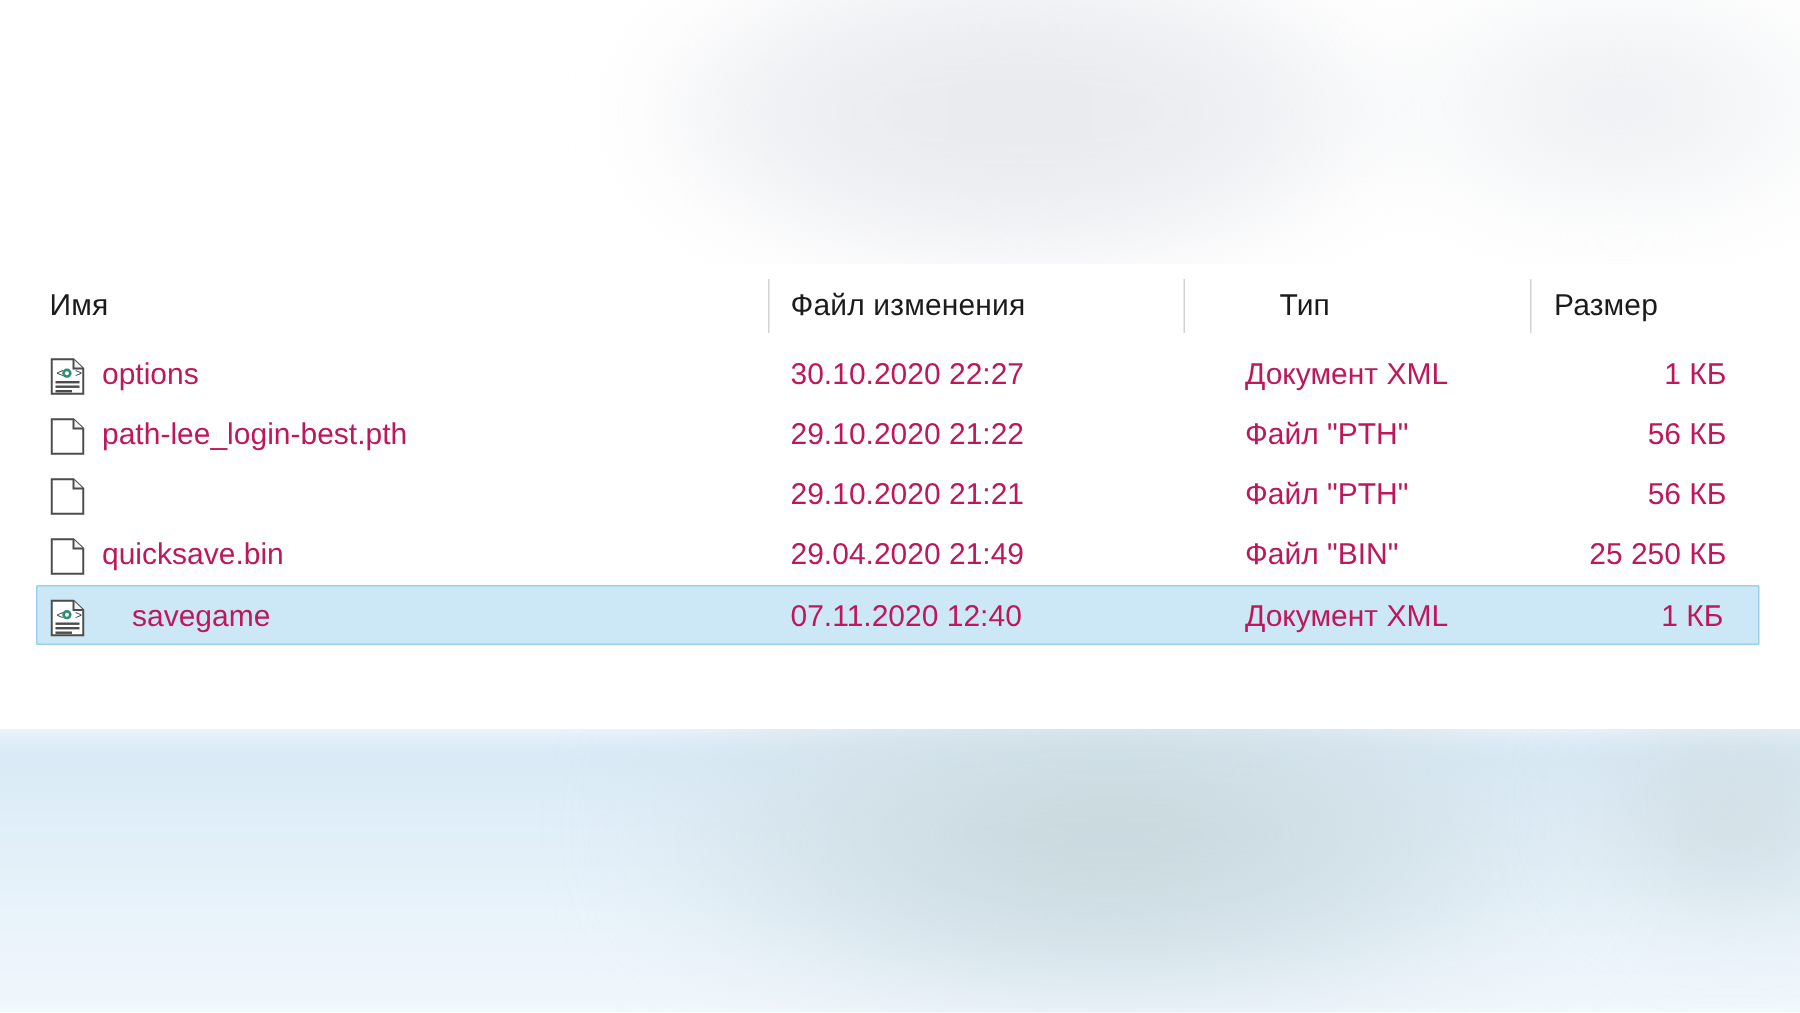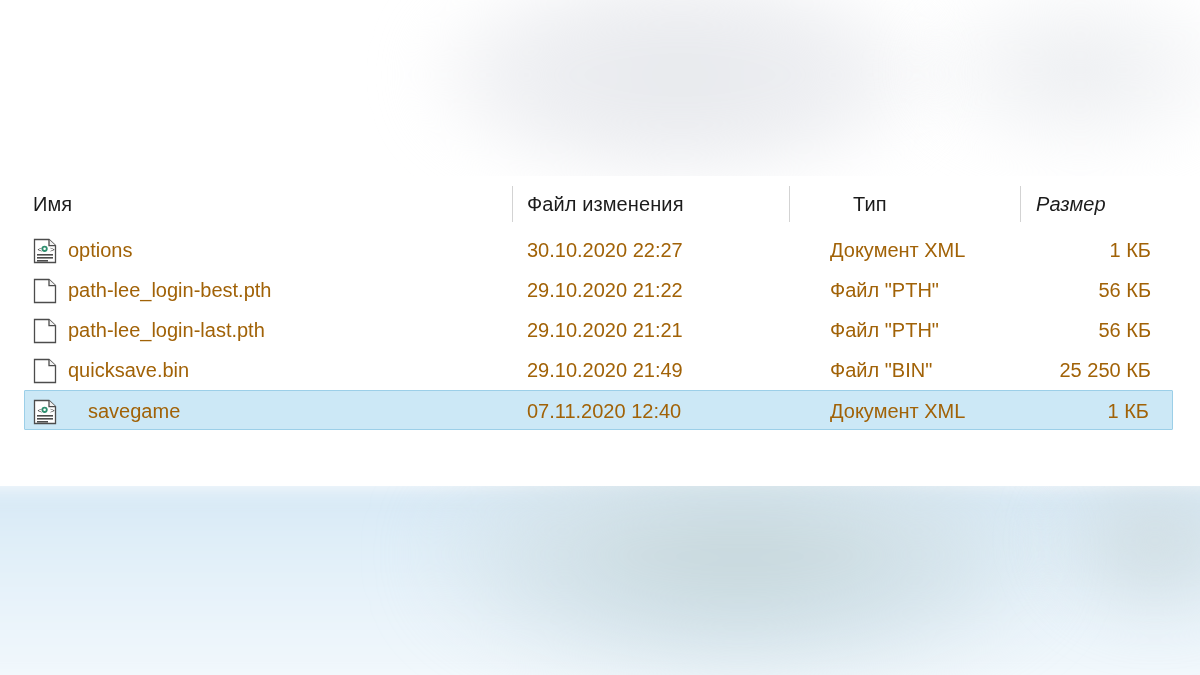--- a/index.html
+++ b/index.html
@@ -140,21 +140,21 @@
     border-radius: 1px;
     margin-left: 24px;
     margin-right: 27px;
   }
   .cell {
     position: absolute;
     top: 0;
     height: 40px;
     line-height: 40px;
     font-size: 20px;
-    color: #a16207;
+    color: #be185d;
     white-space: nowrap;
   }
   .cell-name {
     left: 68px;
   }
   .row.selected .cell-name { left: 43px; margin-left: 20px; }
   .cell-date { left: 527px; }
   .row.selected .cell-date { left: 502px; }
   .cell-type { left: 805px; margin-left: 25px; }
   .row.selected .cell-type { left: 780px; }
@@ -199,21 +199,21 @@
     <div class="col-header">
       <div class="hdr" style="left:33px;">Имя</div>
 
       <div class="divider" style="left:512px;"></div>
       <div class="hdr" style="left:527px;">Файл изменения</div>
 
       <div class="divider" style="left:789px;"></div>
       <div class="hdr" style="left:805px;margin-left:48px;">Тип</div>
 
       <div class="divider" style="left:1020px;"></div>
-      <div class="hdr" style="left:1036px;font-style:italic;">Размер</div>
+      <div class="hdr" style="left:1036px;">Размер</div>
     </div>
 
     <div class="rows">
 
       <div class="row">
         <span class="file-icon">
           <svg width="24" height="26" viewBox="0 0 24 26">
             <path d="M1.5 1.5 H16 L22.5 7.6 V24.5 H1.5 Z" fill="#ffffff" stroke="#4c4c4c" stroke-width="1.3"></path>
             <path d="M16 1.5 V7.6 H22.5" fill="#f2f2f2" stroke="#4c4c4c" stroke-width="1.3"></path>
             <text x="4.6" y="13.6" font-family="'Liberation Sans',sans-serif" font-size="8" fill="#3a3a3a">&lt;</text>
@@ -244,35 +244,34 @@
         <span class="cell cell-size">56 КБ</span>
       </div>
 
       <div class="row">
         <span class="file-icon">
           <svg width="24" height="26" viewBox="0 0 24 26">
             <path d="M1.5 1.5 H16 L22.5 7.6 V24.5 H1.5 Z" fill="#ffffff" stroke="#4c4c4c" stroke-width="1.3"></path>
             <path d="M16 1.5 V7.6 H22.5" fill="#f2f2f2" stroke="#4c4c4c" stroke-width="1.3"></path>
           </svg>
         </span>
-        <span class="cell cell-name">path-lee_login-last.pth</span>
         <span class="cell cell-date">29.10.2020 21:21</span>
         <span class="cell cell-type">Файл "PTH"</span>
         <span class="cell cell-size">56 КБ</span>
       </div>
 
       <div class="row">
         <span class="file-icon">
           <svg width="24" height="26" viewBox="0 0 24 26">
             <path d="M1.5 1.5 H16 L22.5 7.6 V24.5 H1.5 Z" fill="#ffffff" stroke="#4c4c4c" stroke-width="1.3"></path>
             <path d="M16 1.5 V7.6 H22.5" fill="#f2f2f2" stroke="#4c4c4c" stroke-width="1.3"></path>
           </svg>
         </span>
         <span class="cell cell-name">quicksave.bin</span>
-        <span class="cell cell-date">29.10.2020 21:49</span>
+        <span class="cell cell-date">29.04.2020 21:49</span>
         <span class="cell cell-type">Файл "BIN"</span>
         <span class="cell cell-size">25 250 КБ</span>
       </div>
 
       <div class="row selected">
         <span class="file-icon">
           <svg width="24" height="26" viewBox="0 0 24 26">
             <path d="M1.5 1.5 H16 L22.5 7.6 V24.5 H1.5 Z" fill="#ffffff" stroke="#4c4c4c" stroke-width="1.3"></path>
             <path d="M16 1.5 V7.6 H22.5" fill="#f2f2f2" stroke="#4c4c4c" stroke-width="1.3"></path>
             <text x="4.6" y="13.6" font-family="'Liberation Sans',sans-serif" font-size="8" fill="#3a3a3a">&lt;</text>

